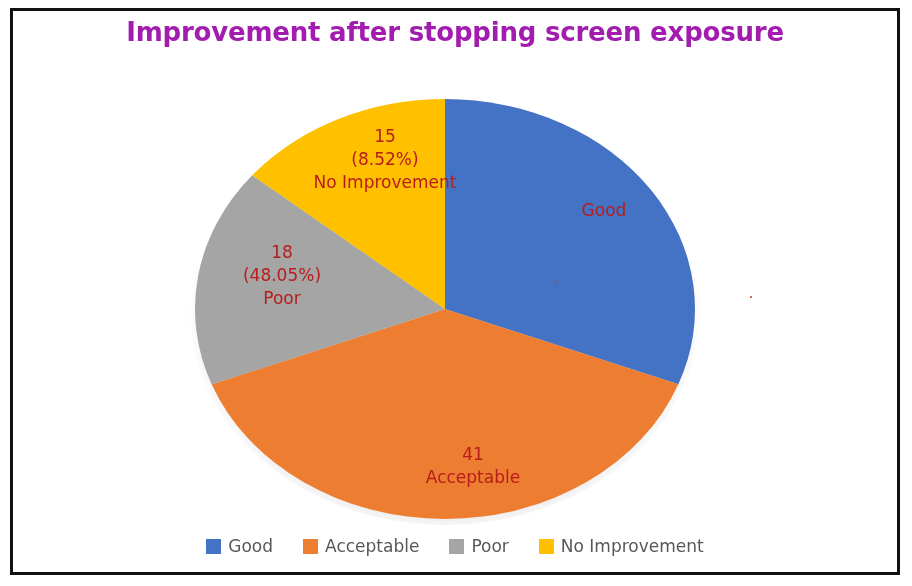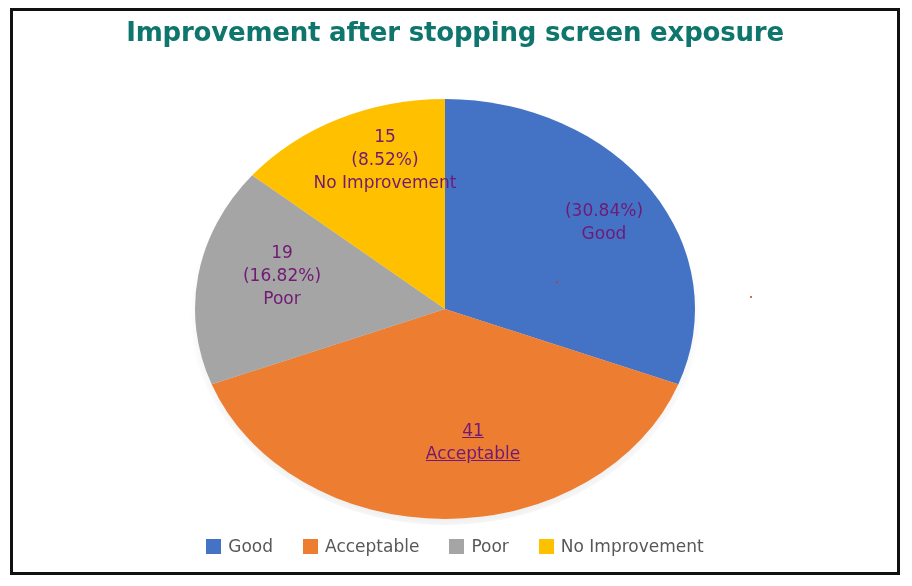--- a/index.html
+++ b/index.html
@@ -26,21 +26,21 @@
   }
 
   #chart-title {
     position: absolute;
     left: 0;
     top: 6px;
     width: 100%;
     text-align: center;
     font-size: 26px;
     font-weight: bold;
-    color: #0f766e;
+    color: #a21caf;
     letter-spacing: -0.2px;
     font-family: "DejaVu Sans", sans-serif;
   }
 
   #plot-area {
     position: absolute;
     left: 0;
     top: 0;
     width: 890px;
     height: 567px;
@@ -53,28 +53,28 @@
     width: 510px;
     height: 430px;
     overflow: visible;
   }
 
   .slice-label {
     position: absolute;
     text-align: center;
     font-size: 17px;
     line-height: 1.35;
-    color: #701a75;
+    color: #b91c1c;
     font-family: "DejaVu Sans", sans-serif;
     white-space: nowrap;
     pointer-events: none;
   }
 
   #label-good      { left: 516px; top: 188px; width: 150px; }
-  #label-acceptable{ left: 370px; top: 408px; width: 180px; text-decoration: underline; }
+  #label-acceptable{ left: 370px; top: 432px; width: 180px; }
   #label-poor      { left: 194px; top: 230px; width: 150px; }
   #label-noimp     { left: 272px; top: 114px; width: 200px; }
 
   #legend {
     position: absolute;
     left: 0;
     bottom: 16px;
     width: 100%;
     display: flex;
     justify-content: center;
@@ -129,32 +129,31 @@
 
       <g id="pie-slices">
           <path d="M 252 228 L 252.00 18.00 A 250 210 0 0 1 485.35 303.35 Z" fill="#4472C4"></path>
           <path d="M 252 228 L 485.35 303.35 A 250 210 0 0 1 18.65 303.35 Z" fill="#ED7D31"></path>
           <path d="M 252 228 L 18.65 303.35 A 250 210 0 0 1 59.18 94.33 Z" fill="#A5A5A5"></path>
           <path d="M 252 228 L 59.18 94.33 A 250 210 0 0 1 252.00 18.00 Z" fill="#FFC000"></path>
         </g>
     </svg>
 
     <div class="slice-label" id="label-good">
-      <div>(30.84%)</div>
       <div>Good</div>
     </div>
 
     <div class="slice-label" id="label-acceptable">
       <div>41</div>
       <div>Acceptable</div>
     </div>
 
     <div class="slice-label" id="label-poor">
-      <div>19</div>
-      <div>(16.82%)</div>
+      <div>18</div>
+      <div>(48.05%)</div>
       <div>Poor</div>
     </div>
 
     <div class="slice-label" id="label-noimp">
       <div>15</div>
       <div>(8.52%)</div>
       <div>No Improvement</div>
     </div>
 
     <div class="speck" id="speck-1"></div>

